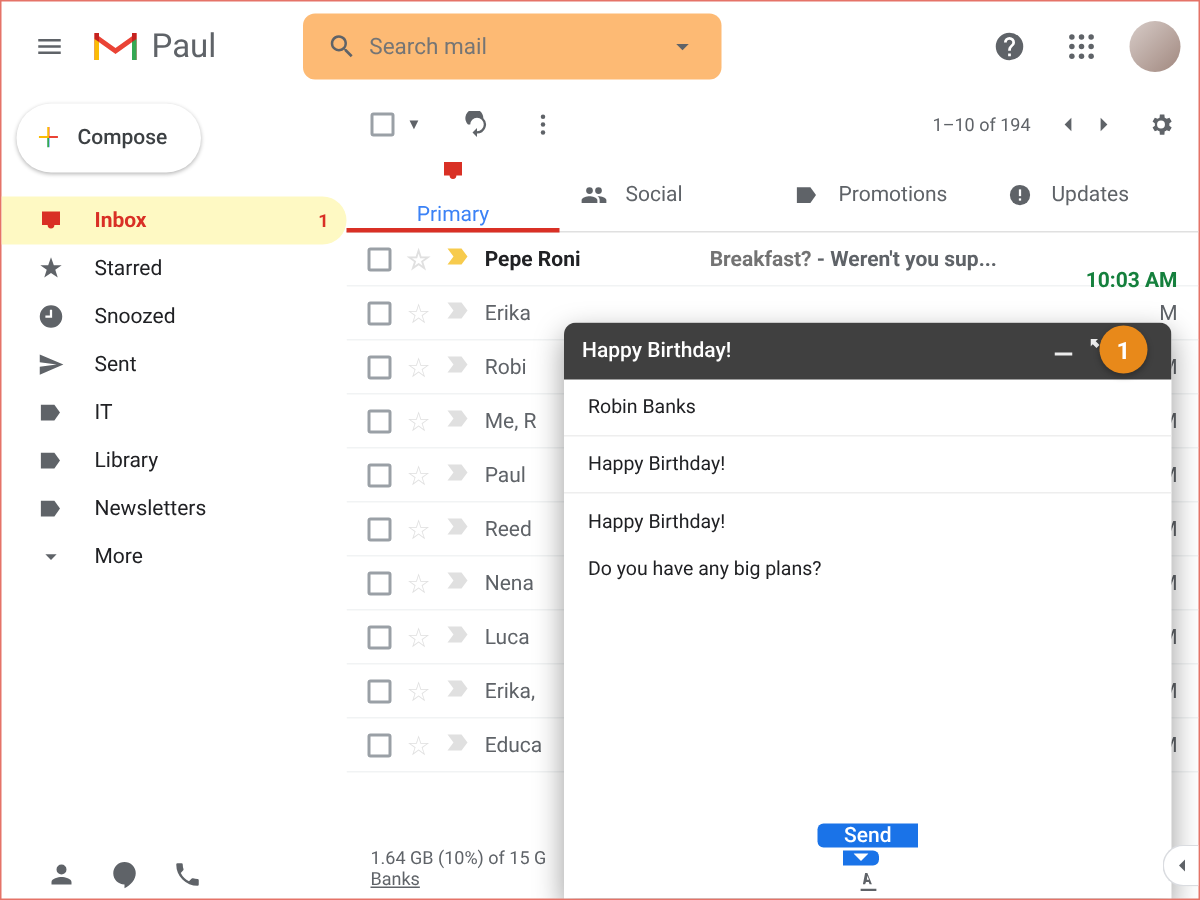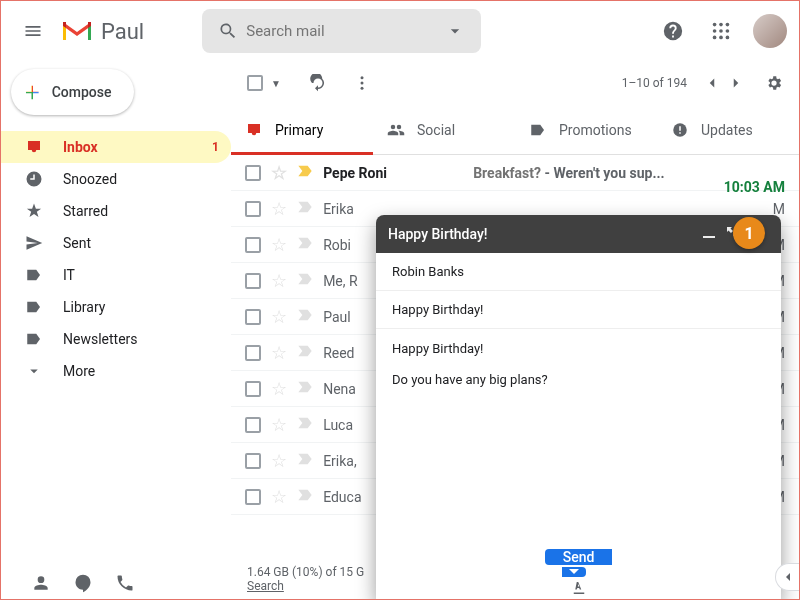--- a/index.html
+++ b/index.html
@@ -2,21 +2,21 @@
 <html><head>
 <meta charset="utf-8">
 <style>
 * { margin:0; padding:0; box-sizing:border-box; font-family:Roboto,Arial,sans-serif; }
 body { width:800px; height:600px; overflow:hidden; background:#fff; border:1px solid #e57368; position:relative; }
 .header { height:60px; display:flex; align-items:center; padding:0 12px; gap:8px; }
 .hamburger { width:40px; height:40px; display:flex; align-items:center; justify-content:center; cursor:pointer; border-radius:50%; }
 .hamburger svg { width:20px; height:20px; fill:#5f6368; }
 .logo-m { width:32px; height:24px; }
 .logo-text { font-size:22px; color:#5f6368; font-weight:400; }
-.search { flex:1; max-width:400px; height:44px; background:#e5e5e5; border-radius:8px; margin-left:50px; display:flex; align-items:center; padding:0 8px; }
+.search { flex:1; max-width:400px; height:44px; background:#fdba74; border-radius:8px; margin-left:50px; display:flex; align-items:center; padding:0 8px; }
 .search svg { width:20px; height:20px; fill:#5f6368; margin:0 8px; }
 .search-input { flex:1; background:transparent; border:none; outline:none; font-size:15px; color:#5f6368; }
 .search .caret { margin-left:auto; }
 .hicon { width:40px; height:40px; display:flex; align-items:center; justify-content:center; cursor:pointer; border-radius:50%; }
 .hicon svg { width:22px; height:22px; fill:#5f6368; }
 .avatar { width:34px; height:34px; border-radius:50%; background:linear-gradient(135deg,#d7ccc8,#a1887f); margin-left:4px; }
 .main { display:flex; height:calc(100% - 60px); }
 .sidebar { width:230px; padding-top:8px; }
 .compose { height:46px; background:#fff; border-radius:24px; box-shadow:0 1px 3px rgba(0,0,0,0.3); display:inline-flex; align-items:center; padding:0 22px 0 14px; margin-left:10px; cursor:pointer; gap:12px; }
 .compose-plus { font-size:26px; font-weight:300; background:conic-gradient(#ea4335 0 90deg,#4285f4 90deg 180deg,#34a853 180deg 270deg,#fbbc04 270deg 360deg); -webkit-background-clip:text; color:transparent; }
@@ -30,21 +30,21 @@
 .nav-item .count { margin-left:auto; font-size:12px; }
 .content { flex:1; position:relative; display:flex; flex-direction:column; }
 .toolbar { height:44px; display:flex; align-items:center; padding:0 16px; gap:6px; }
 .chk { width:16px; height:16px; border:2px solid #9aa0a6; border-radius:2px; }
 .tb-caret { font-size:10px; color:#5f6368; margin-left:2px; }
 .toolbar svg { width:18px; height:18px; fill:#5f6368; }
 .toolbar .sep { flex:1; }
 .pager { font-size:12px; color:#5f6368; margin:0 10px; }
 .tabs { height:50px; display:flex; border-bottom:1px solid #e0e0e0; }
 .tab { flex:1; max-width:160px; display:flex; align-items:center; padding:0 14px; gap:12px; cursor:pointer; font-size:14px; color:#5f6368; position:relative; }
-.tab.active { color:#000000; }
+.tab.active { color:#3b82f6;flex-direction:column; }
 .tab.active::after { content:""; position:absolute; bottom:-1px; left:0; right:0; height:3px; background:#d93025; }
 .tab svg { width:18px; height:18px; fill:#5f6368; }
 .tab.active svg { fill:#d93025; }
 .msg-list { flex:1; overflow:hidden; }
 .msg { height:36px; display:flex; align-items:center; padding:0 14px; border-bottom:1px solid #f1f3f4; font-size:14px; gap:10px; }
 .msg.unread { font-weight:700; }
 .msg.unread .sender { color:#202124; }
 .msg .star { color:#e0e0e0; font-size:18px; }
 .msg .important svg { width:16px; height:14px; fill:#e0e0e0; }
 .msg .important.yes svg { fill:#f7cb4d; }
@@ -136,32 +136,32 @@
             <svg viewBox="0 0 24 24">
               <path d="M4 4h16v12h-5a3 3 0 01-6 0H4z"></path>
             </svg>
           </span>
           <span>Inbox</span>
           <span class="count">1</span>
         </div>
         <div class="nav-item">
           <span class="icon">
             <svg viewBox="0 0 24 24">
+              <path d="M12 2l2.5 7h7l-5.7 4 2.2 7L12 16l-6 4 2.2-7L2.5 9h7z"></path>
+            </svg>
+          </span>
+          <span>Starred</span>
+        </div>
+        <div class="nav-item">
+          <span class="icon">
+            <svg viewBox="0 0 24 24">
               <path d="M12 2a10 10 0 1010 10A10 10 0 0012 2zm1 11H7v-2h4V6h2z"></path>
             </svg>
           </span>
           <span>Snoozed</span>
-        </div>
-        <div class="nav-item">
-          <span class="icon">
-            <svg viewBox="0 0 24 24">
-              <path d="M12 2l2.5 7h7l-5.7 4 2.2 7L12 16l-6 4 2.2-7L2.5 9h7z"></path>
-            </svg>
-          </span>
-          <span>Starred</span>
         </div>
         <div class="nav-item">
           <span class="icon">
             <svg viewBox="0 0 24 24">
               <path d="M2 21l21-9L2 3v7l15 2-15 2z"></path>
             </svg>
           </span>
           <span>Sent</span>
         </div>
         <div class="nav-item">
@@ -353,21 +353,21 @@
               <path d="M2 0h14l6 8-6 8H2l6-8z"></path>
             </svg></span>
           <span class="sender">Educa</span>
           <span class="subject"></span>
           <span class="time">M</span>
         </div>
       </div>
     <div class="footer">
       <div>
         <div>1.64 GB (10%) of 15 G</div>
-        <a href="#">Search</a>
+        <a href="#">Banks</a>
       </div>
     </div>
   </div>
 </div>
 
 <div class="bottom-icons">
   <svg viewBox="0 0 24 24">
       <path d="M12 12a4 4 0 10-4-4 4 4 0 004 4zm0 2c-2.7 0-8 1.3-8 4v2h16v-2c0-2.7-5.3-4-8-4z"></path>
     </svg>
   <svg viewBox="0 0 24 24">

